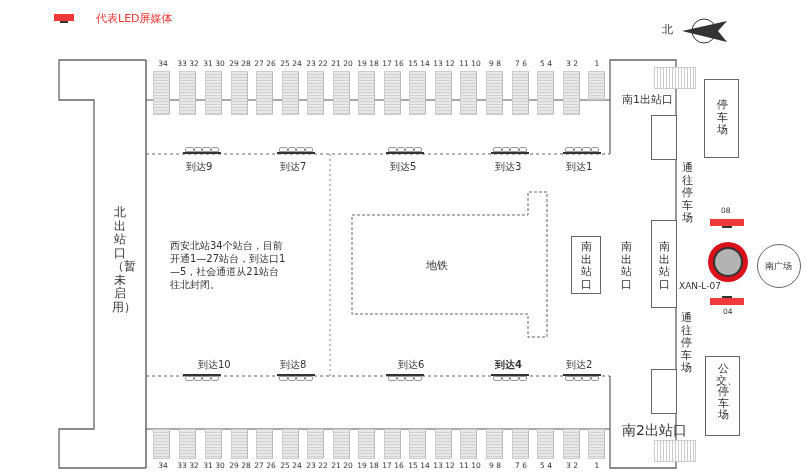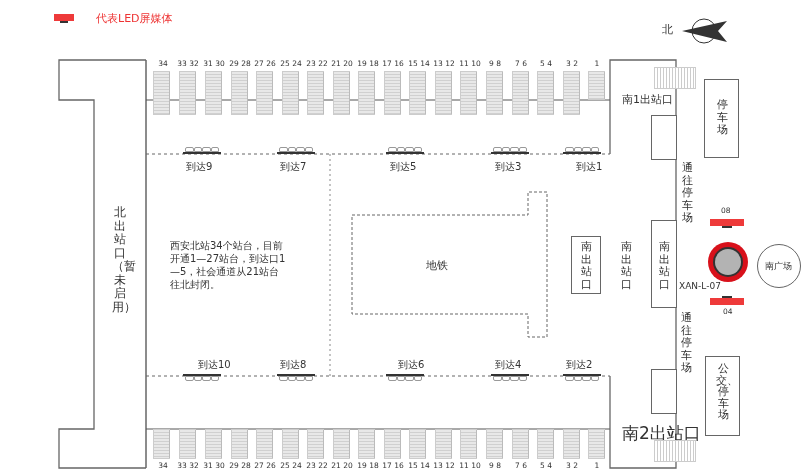--- a/index.html
+++ b/index.html
@@ -177,21 +177,21 @@
 <span class="txt" style="left:495px;top:160px;">到达3</span>
 <div class="gate" style="left:563px;top:147px;">
     <div class="cells" style="top:0;">
       <span></span>
       <span></span>
       <span></span>
       <span></span>
     </div>
     <div class="bar" style="top:5px;"></div>
   </div>
-<span class="txt" style="left:566px;top:160px;margin-left:10px;">到达1</span>
+<span class="txt" style="left:566px;top:160px;">到达1</span>
 
 <span class="txt" style="left:186px;top:358px;margin-left:12px;">到达10</span>
 <div class="gate" style="left:183px;top:374px;">
     <div class="bar" style="top:0;"></div>
     <div class="cells" style="top:2px;transform:scaleY(-1);">
       <span></span>
       <span></span>
       <span></span>
       <span></span>
     </div>
@@ -209,21 +209,21 @@
 <span class="txt" style="left:398px;top:358px;">到达6</span>
 <div class="gate" style="left:386px;top:374px;">
     <div class="bar" style="top:0;"></div>
     <div class="cells" style="top:2px;transform:scaleY(-1);">
       <span></span>
       <span></span>
       <span></span>
       <span></span>
     </div>
   </div>
-<span class="txt" style="left:495px;top:358px;">到达4</span>
+<span class="txt" style="left:495px;top:358px;font-weight:bold;">到达4</span>
 <div class="gate" style="left:491px;top:374px;">
     <div class="bar" style="top:0;"></div>
     <div class="cells" style="top:2px;transform:scaleY(-1);">
       <span></span>
       <span></span>
       <span></span>
       <span></span>
     </div>
   </div>
 <span class="txt" style="left:566px;top:358px;">到达2</span>
@@ -248,21 +248,21 @@
 
 <div class="vtext" style="left:619px;top:241px;font-size:11px;line-height:12.5px;">南出站口</div>
 
 <div class="box" style="left:651px;top:115px;width:26px;height:45px;"></div>
 <div class="box" style="left:651px;top:220px;width:26px;height:88px;"></div>
 <div class="vtext" style="left:657px;top:241px;font-size:11px;line-height:12.5px;">南出站口</div>
 <div class="box" style="left:651px;top:369px;width:26px;height:45px;"></div>
 
 <span class="txt" style="left:622px;top:92px;font-size:11px;">南1出站口</span>
 <div class="stairs" style="left:654px;top:67px;"></div>
-<span class="txt" style="left:622px;top:422px;font-size:17px;">南2出站口</span>
+<span class="txt" style="left:622px;top:422px;font-size:14px;">南2出站口</span>
 <div class="stairs" style="left:654px;top:440px;"></div>
 
 <div class="vtext" style="left:680px;top:162px;font-size:11px;line-height:12.5px;">通往停车场</div>
 <div class="vtext" style="left:679px;top:312px;font-size:11px;line-height:12.5px;">通往停车场</div>
 
 <div class="box" style="left:704px;top:79px;width:35px;height:79px;"></div>
 <div class="vtext" style="left:715px;top:99px;font-size:11px;line-height:12.5px;">停车场</div>
 <div class="box" style="left:705px;top:356px;width:35px;height:80px;"></div>
 <div class="vtext" style="left:716px;top:363px;font-size:11px;line-height:11.5px;">公交、停车场</div>
 

